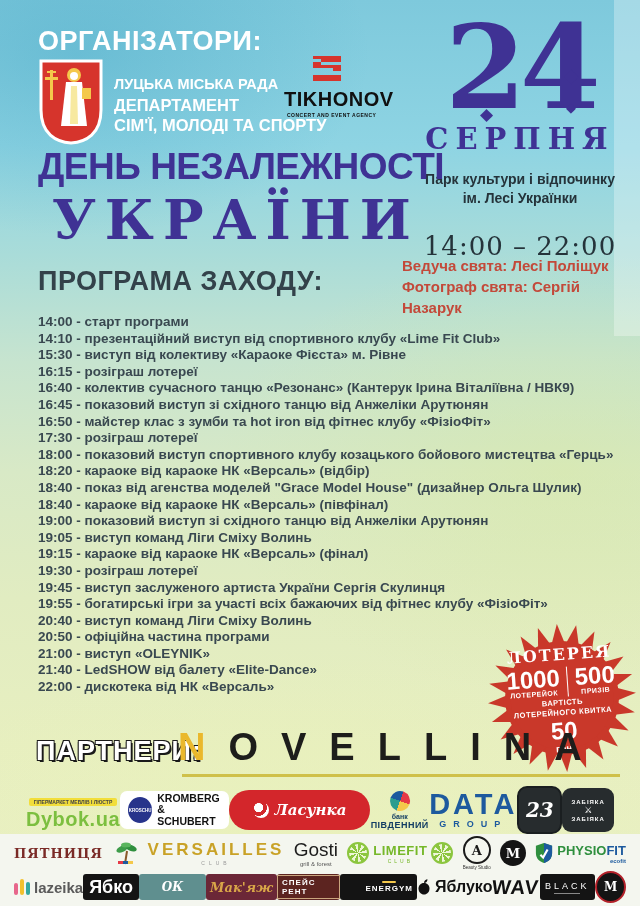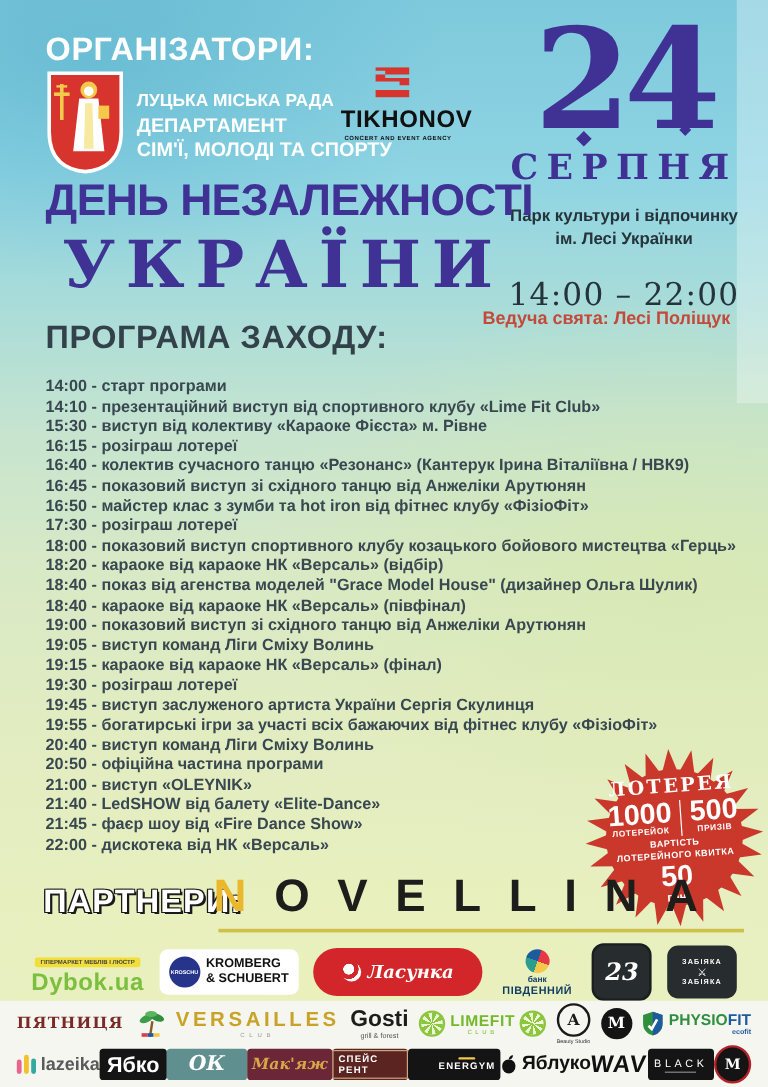--- a/index.html
+++ b/index.html
@@ -99,21 +99,21 @@
   .white-band{position:absolute;left:0;top:834px;width:640px;height:72px;background:#f4f6ef;}
   .logo-row2{position:absolute;left:14px;top:2px;width:612px;height:34px;display:flex;align-items:center;justify-content:space-between;}
   .logo-row3{position:absolute;left:14px;top:37px;width:612px;height:32px;display:flex;align-items:center;justify-content:space-between;}
 
   .pyatnytsia{font-family:"DejaVu Serif",serif;font-size:13px;font-weight:800;color:#7a2a26;letter-spacing:1px;}
   .palm{width:26px;height:26px;position:relative;}
   .versailles{text-align:center;}
   .ver-nm{font-size:17px;font-weight:800;color:#c9a227;letter-spacing:3px;}
   .ver-sub{font-size:5px;color:#999;letter-spacing:4px;}
   .gosti{text-align:center;}
-  .gosti-nm{font-size:19px;font-weight:700;color:#1d1d1d;}
+  .gosti-nm{font-size:19px;font-weight:400;color:#1d1d1d;}
   .gosti-sub{font-size:6px;color:#555;}
   .limefit{display:flex;align-items:center;gap:4px;}
   .lime{width:18px;height:18px;border-radius:50%;border:2px solid #8cc63f;
     background:repeating-conic-gradient(#8cc63f 0 25deg,#eef6d8 25deg 45deg);}
   .lf-mid{text-align:center;}
   .lf-nm{font-size:13px;font-weight:900;color:#76b82a;letter-spacing:.5px;}
   .lf-sub{font-size:5px;color:#76b82a;letter-spacing:3px;}
   .beauty-a{text-align:center;}
   .ba-circle{width:24px;height:24px;border-radius:50%;border:2px solid #1a1a1a;display:flex;align-items:center;justify-content:center;
     font-family:"DejaVu Serif",serif;font-size:13px;font-weight:700;color:#1a1a1a;margin:0 auto;}
@@ -126,21 +126,21 @@
   .pf-green{color:#2f8f3e;}
   .pf-blue{color:#1d5a9e;}
   .pf-sub{font-size:6px;color:#1d5a9e;text-align:right;font-weight:700;}
 
   .lazeika{display:flex;align-items:center;gap:4px;}
   .lz-ic{display:flex;gap:2px;align-items:flex-end;}
   .lz-bar{width:4px;border-radius:2px;}
   .lz-nm{font-size:15px;font-weight:700;color:#5a5a5a;}
   .dark-rect{height:26px;border-radius:3px;display:flex;align-items:center;justify-content:center;color:#fff;}
   .yabko{background:#141414;width:58px;font-size:18px;font-weight:700;}
-  .ok-studio{background:#5f8f8f;width:70px;font-family:"DejaVu Serif",serif;font-style:italic;font-size:17px;font-weight:700;text-align:center;}
+  .ok-studio{background:#5f8f8f;width:70px;font-family:"DejaVu Serif",serif;font-style:italic;font-size:12px;font-weight:700;text-align:center;}
   .makiyazh{background:#6b2737;width:74px;font-family:"DejaVu Serif",serif;font-style:italic;font-size:13px;color:#d9a648;font-weight:700;}
   .space-rent{background:#5c2420;width:66px;font-size:8px;font-weight:800;letter-spacing:1px;}
   .space-rent .inner{border:1px solid #caa57e;padding:2px 4px;}
   .energym{background:#141414;width:58px;flex-direction:column;gap:1px;padding-left:21px;}
   .en-ic{width:14px;height:2px;background:#f4c84b;border-radius:1px;}
   .en-nm{font-size:8px;font-weight:800;letter-spacing:1px;}
   .yabluko{display:flex;align-items:center;gap:4px;font-size:16px;font-weight:600;color:#111;}
   .wav{font-size:20px;font-weight:900;color:#111;letter-spacing:1px;transform:skewX(-6deg);}
   .black-rect{background:#141414;width:58px;flex-direction:column;}
   .bl-nm{font-size:9px;letter-spacing:3px;font-weight:400;}
@@ -199,20 +199,21 @@
     </div>
     <div class="hours">14:00 – 22:00</div>
   </div>
 
   <div class="title1">ДЕНЬ НЕЗАЛЕЖНОСТІ</div>
   <div class="title2">УКРАЇНИ</div>
   <div class="prog-heading">ПРОГРАМА ЗАХОДУ:</div>
 
   <div class="hosts">
     <div>Ведуча свята: Лесі Поліщук</div>
+    <div>Фотограф свята: Сергій Назарук</div>
   </div>
 
   <div class="schedule" id="schedule">
       <div class="sch-line">14:00 - старт програми</div>
       <div class="sch-line">14:10 - презентаційний виступ від спортивного клубу «Lime Fit Club»</div>
       <div class="sch-line">15:30 - виступ від колективу «Караоке Фієста» м. Рівне</div>
       <div class="sch-line">16:15 - розіграш лотереї</div>
       <div class="sch-line">16:40 - колектив сучасного танцю «Резонанс» (Кантерук Ірина Віталіївна / НВК9)</div>
       <div class="sch-line">16:45 - показовий виступ зі східного танцю від Анжеліки Арутюнян</div>
       <div class="sch-line">16:50 - майстер клас з зумби та hot iron від фітнес клубу «ФізіоФіт»</div>
@@ -224,21 +225,20 @@
       <div class="sch-line">19:00 - показовий виступ зі східного танцю від Анжеліки Арутюнян</div>
       <div class="sch-line">19:05 - виступ команд Ліги Сміху Волинь</div>
       <div class="sch-line">19:15 - караоке від караоке НК «Версаль» (фінал)</div>
       <div class="sch-line">19:30 - розіграш лотереї</div>
       <div class="sch-line">19:45 - виступ заслуженого артиста України Сергія Скулинця</div>
       <div class="sch-line">19:55 - богатирські ігри за участі всіх бажаючих від фітнес клубу «ФізіоФіт»</div>
       <div class="sch-line">20:40 - виступ команд Ліги Сміху Волинь</div>
       <div class="sch-line">20:50 - офіційна частина програми</div>
       <div class="sch-line">21:00 - виступ «OLEYNIK»</div>
       <div class="sch-line">21:40 - LedSHOW від балету «Elite-Dance»</div>
-      <div class="sch-line">21:45 - фаєр шоу від «Fire Dance Show»</div>
       <div class="sch-line">22:00 - дискотека від НК «Версаль»</div>
     </div>
 
   <div class="badge">
     <svg viewBox="0 0 160 160" width="152" height="152">
       <defs>
           <polygon id="sp" points="80,2 72,26 88,26" fill="#c9382a"></polygon>
         </defs>
       <circle cx="80" cy="80" r="60" fill="#c9382a"></circle>
       <use href="#sp"></use>
@@ -304,20 +304,24 @@
     </div>
     <div class="lasunka">
       <div class="las-sw"></div>
       <div class="las-nm">Ласунка</div>
     </div>
     <div class="pivdennyi">
       <div class="piv-ic"></div>
       <div class="piv-l1">банк</div>
       <div class="piv-l2">ПІВДЕННИЙ</div>
     </div>
+    <div class="datagroup">
+      <div class="dg-main">DATA</div>
+      <div class="dg-sub">GROUP</div>
+    </div>
     <div class="club23">23</div>
     <div class="zabiyaka">
       <div class="zab-tx">ЗАБІЯКА</div>
       <div class="zab-ic">⚔</div>
       <div class="zab-tx">ЗАБІЯКА</div>
     </div>
   </div>
 
   <div class="white-band">
     <div class="logo-row2">

